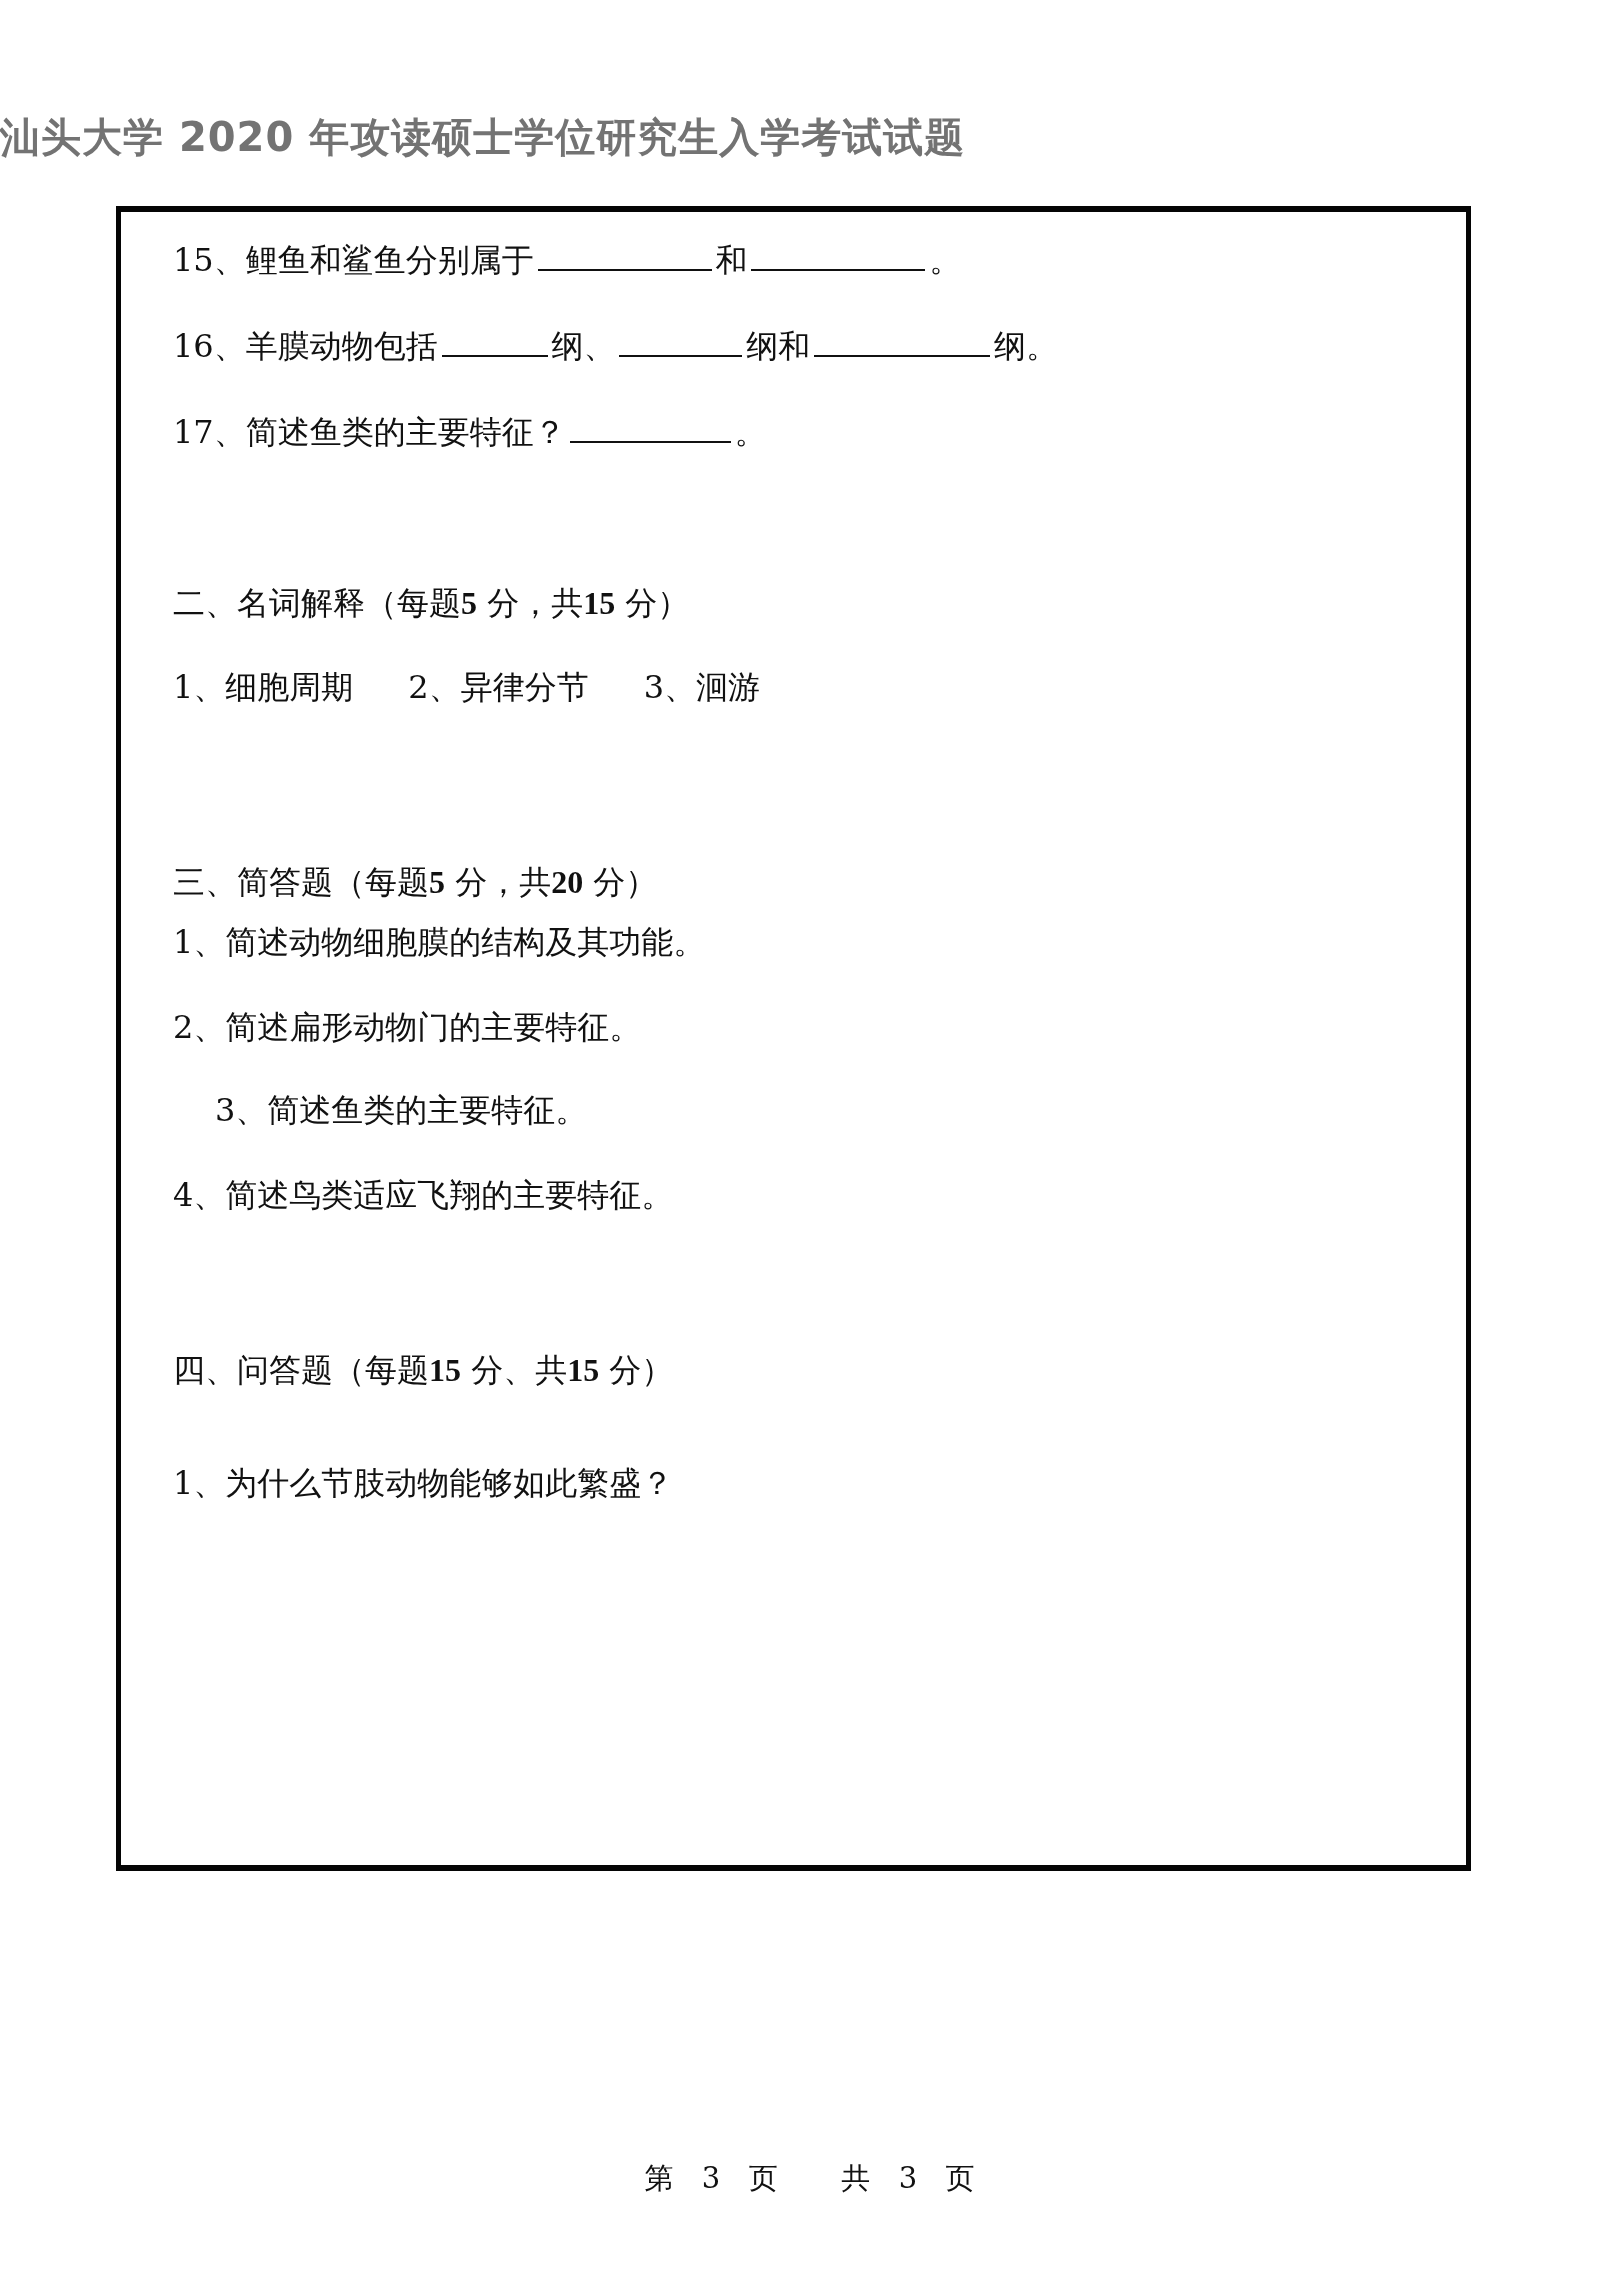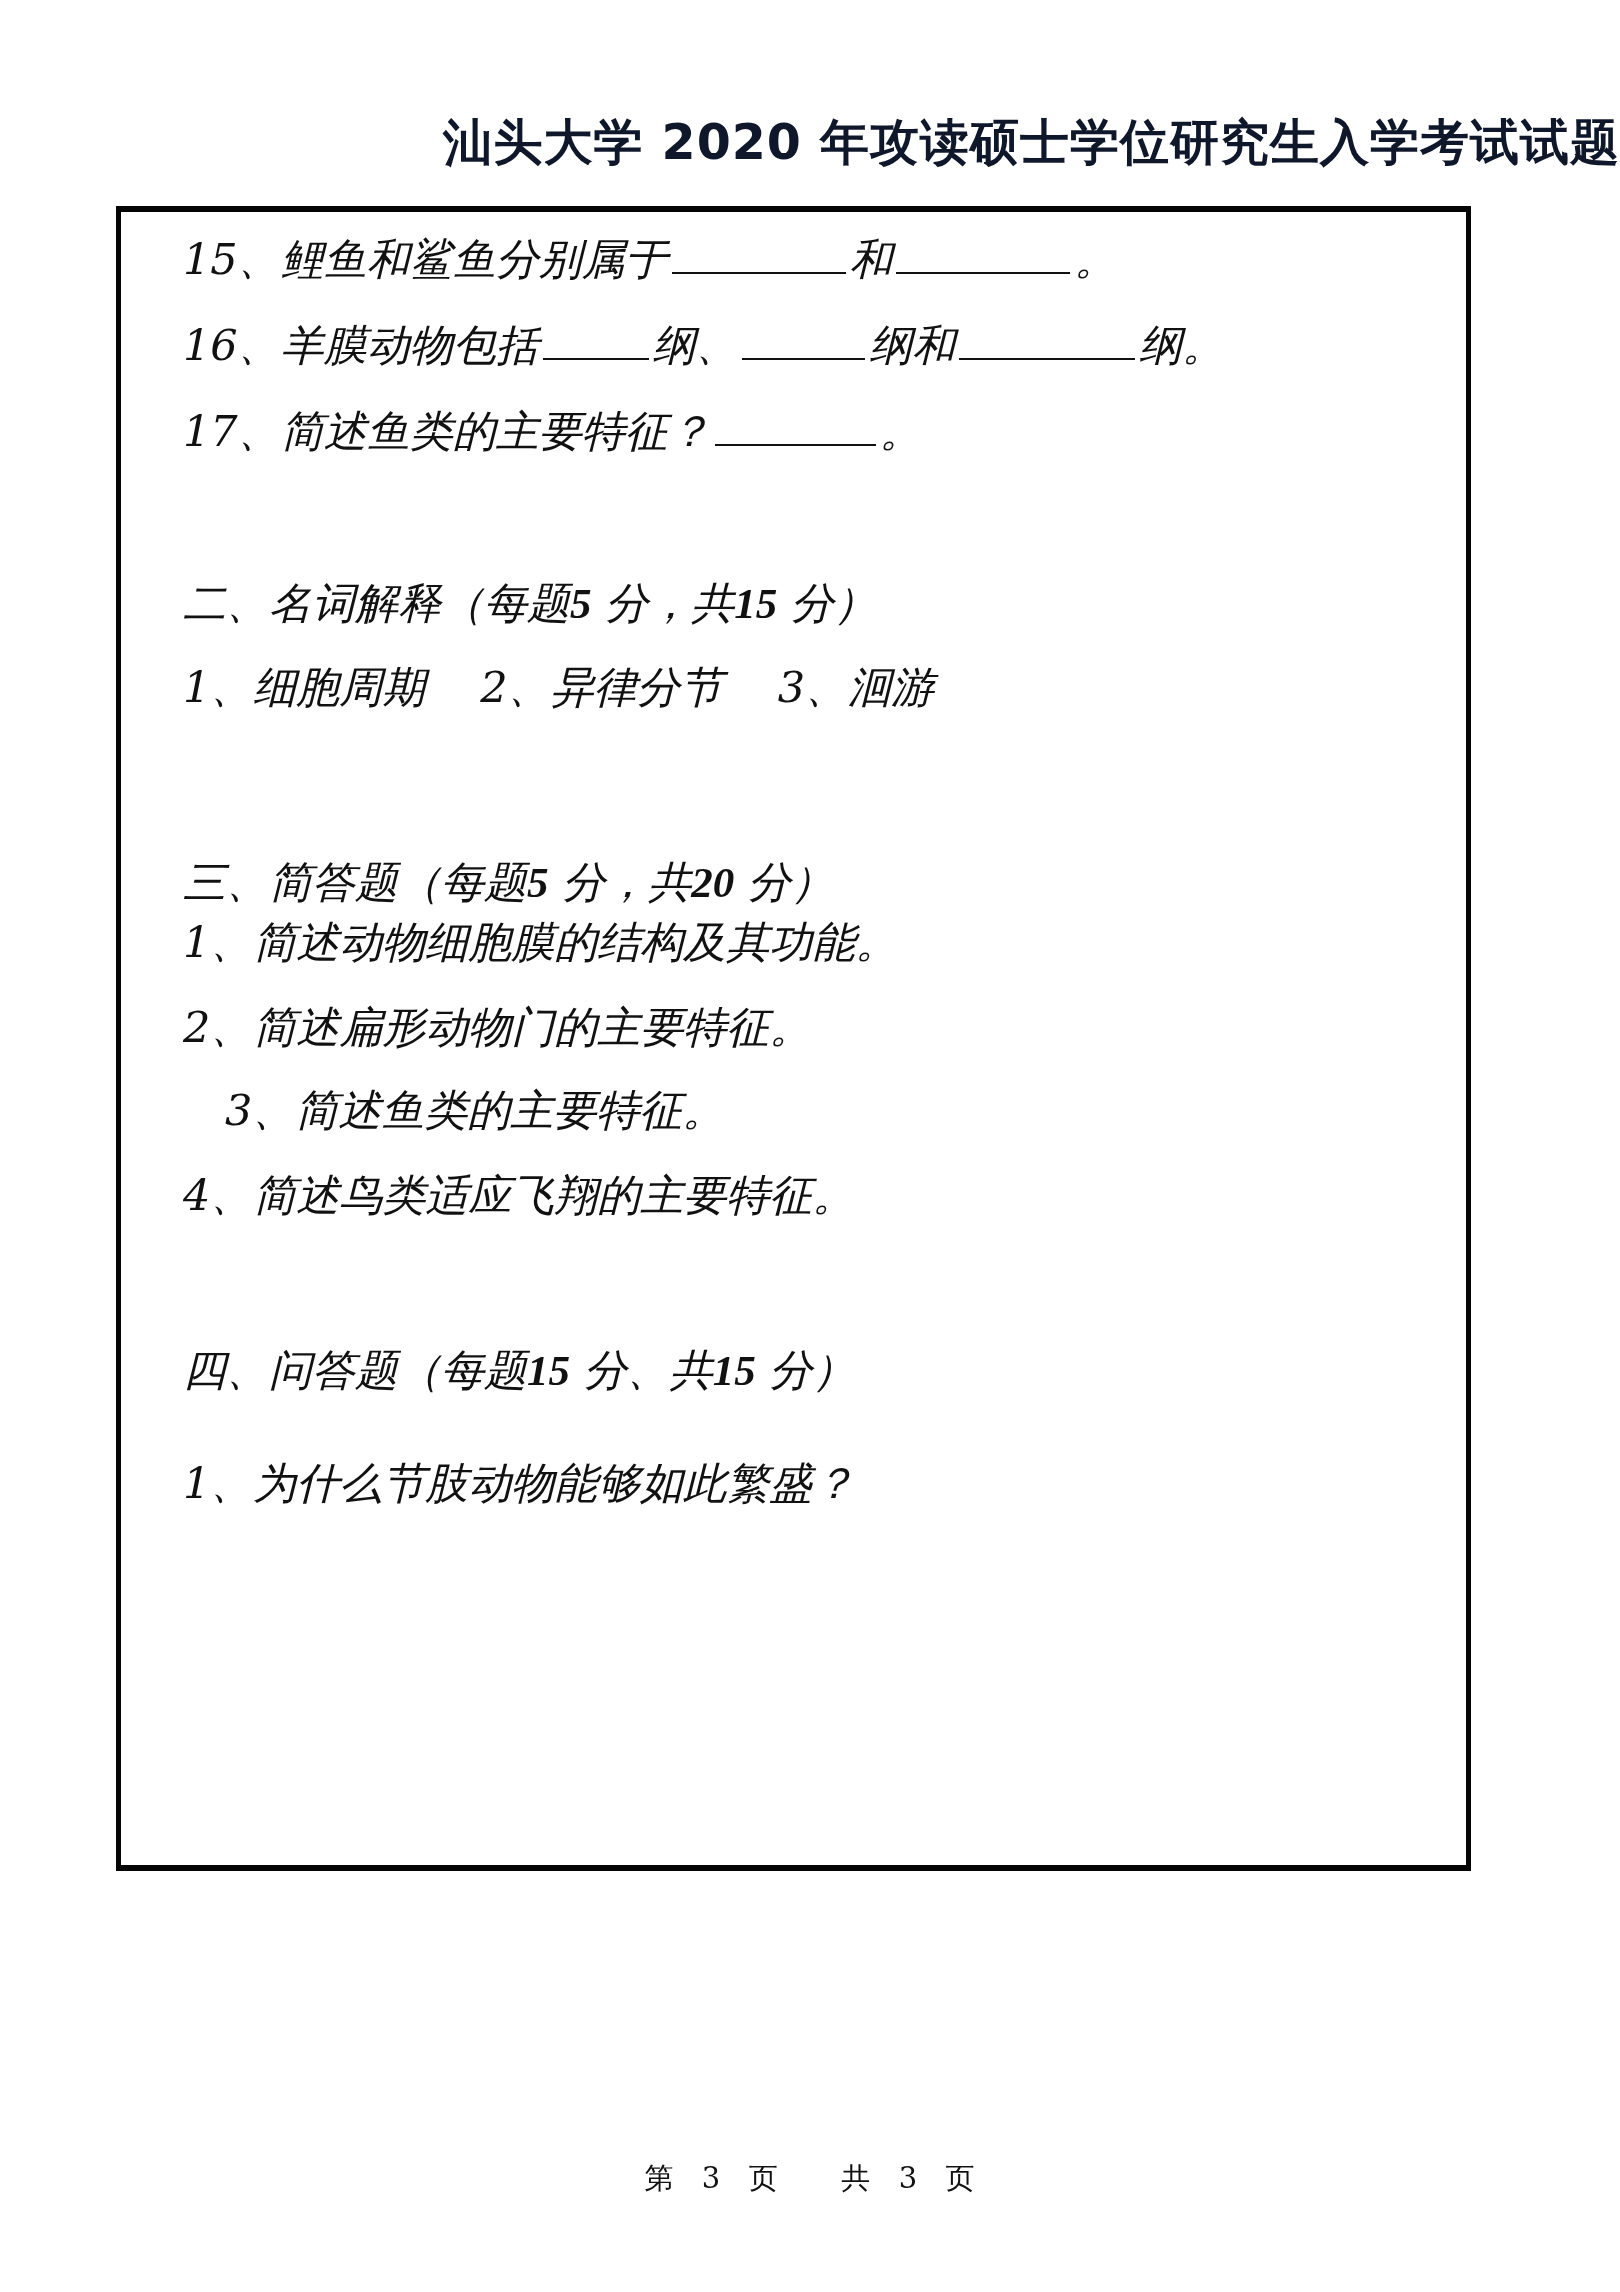--- a/index.html
+++ b/index.html
@@ -3,34 +3,34 @@
 <meta charset="utf-8">
 <style>
   html, body { margin: 0; padding: 0; background: #ffffff; }
   body {
     width: 1620px; height: 2293px; position: relative; overflow: hidden;
     font-family: "DejaVu Serif", "Liberation Serif", serif;
     color: #111111;
   }
   .title {
     position: absolute; left: 0; top: 110px; width: 1620px;
-    text-align: right;
+    text-align: left;
     font-family: "DejaVu Sans", "Liberation Sans", sans-serif;
-    font-weight: bold; font-size: 49px; letter-spacing: 1px;
-    color: #0f172a;
+    font-weight: bold; font-size: 40px; letter-spacing: 1px;
+    color: #737373;
   }
   .frame {
     position: absolute; left: 116px; top: 206px;
     width: 1345px; height: 1653px;
     border: 5.9px solid #050505;
     border-top-width: 6.9px; border-bottom-width: 6.9px;
   }
   .line {
-    position: absolute; left: 183px;
-    font-size: 43px; line-height: 39px; white-space: nowrap; font-style: italic;
+    position: absolute; left: 173px;
+    font-size: 32px; line-height: 39px; white-space: nowrap;
   }
   .blank {
     display: inline-block; border-bottom: 2.9px solid #111;
     height: 29px; vertical-align: baseline; margin: 0 3.9px;
   }
   .heading { font-weight: normal; }
   .heading b { font-family: "Liberation Serif", "DejaVu Serif", serif; font-weight: bold; }
   .term { margin-right: 55px; }
   .footer {
     position: absolute; left: 0; top: 2159px; width: 1620px;

